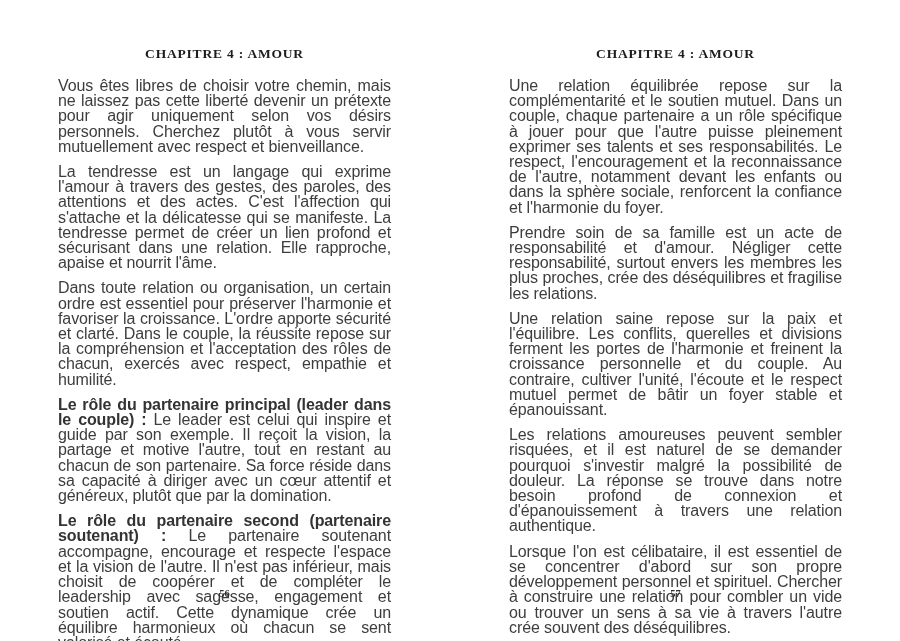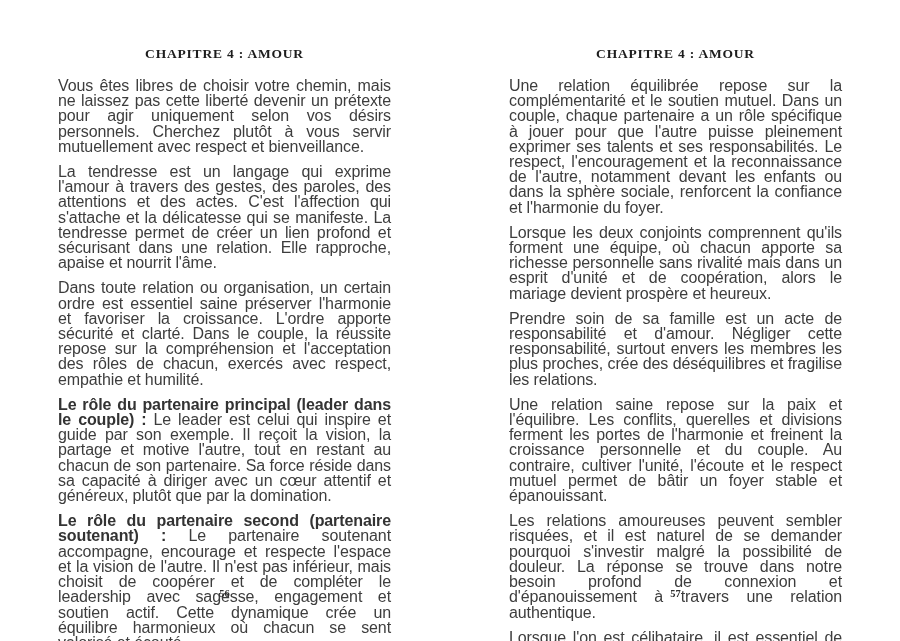--- a/index.html
+++ b/index.html
@@ -65,32 +65,31 @@
 </head>
 <body>
 
 <div class="spread">
 
   <div class="page page-left">
     <h1 class="chapter-title">CHAPITRE 4 : AMOUR</h1>
 
     <p class="para"><span>Vous êtes libres de choisir votre chemin, mais ne laissez pas cette liberté devenir un prétexte pour agir uniquement selon vos désirs personnels. Cherchez plutôt à vous servir mutuellement avec respect et bienveillance.</span></p>
     <p class="para"><span>La tendresse est un langage qui exprime l'amour à travers des gestes, des paroles, des attentions et des actes. C'est l'affection qui s'attache et la délicatesse qui se manifeste. La tendresse permet de créer un lien profond et sécurisant dans une relation. Elle rapproche, apaise et nourrit l'âme.</span></p>
-    <p class="para"><span>Dans toute relation ou organisation, un certain ordre est essentiel saine préserver l'harmonie et favoriser la croissance. L'ordre apporte sécurité et clarté. Dans le couple, la réussite repose sur la compréhension et l'acceptation des rôles de chacun, exercés avec respect, empathie et humilité.</span></p>
+    <p class="para"><span>Dans toute relation ou organisation, un certain ordre est essentiel pour préserver l'harmonie et favoriser la croissance. L'ordre apporte sécurité et clarté. Dans le couple, la réussite repose sur la compréhension et l'acceptation des rôles de chacun, exercés avec respect, empathie et humilité.</span></p>
     <p class="para"><strong class="lead">Le rôle du partenaire principal (leader dans le couple)&nbsp;: </strong><span>Le leader est celui qui inspire et guide par son exemple. Il reçoit la vision, la partage et motive l'autre, tout en restant au chacun de son partenaire. Sa force réside dans sa capacité à diriger avec un cœur attentif et généreux, plutôt que par la domination.</span></p>
     <p class="para"><strong class="lead">Le rôle du partenaire second (partenaire soutenant)&nbsp;: </strong><span>Le partenaire soutenant accompagne, encourage et respecte l'espace et la vision de l'autre. Il n'est pas inférieur, mais choisit de coopérer et de compléter le leadership avec sagesse, engagement et soutien actif. Cette dynamique crée un équilibre harmonieux où chacun se sent valorisé et écouté.</span></p>
 
     <div class="pagenum">56</div>
   </div>
 
   <div class="page page-right">
     <h1 class="chapter-title">CHAPITRE 4 : AMOUR</h1>
 
     <p class="para"><span>Une relation équilibrée repose sur la complémentarité et le soutien mutuel. Dans un couple, chaque partenaire a un rôle spécifique à jouer pour que l'autre puisse pleinement exprimer ses talents et ses responsabilités. Le respect, l'encouragement et la reconnaissance de l'autre, notamment devant les enfants ou dans la sphère sociale, renforcent la confiance et l'harmonie du foyer.</span></p>
-    <p class="para"><span>Lorsque les deux conjoints comprennent qu'ils forment une équipe, où chacun apporte sa richesse personnelle sans rivalité mais dans un esprit d'unité et de coopération, alors le mariage devient prospère et heureux.</span></p>
     <p class="para"><span>Prendre soin de sa famille est un acte de responsabilité et d'amour. Négliger cette responsabilité, surtout envers les membres les plus proches, crée des déséquilibres et fragilise les relations.</span></p>
     <p class="para"><span>Une relation saine repose sur la paix et l'équilibre. Les conflits, querelles et divisions ferment les portes de l'harmonie et freinent la croissance personnelle et du couple. Au contraire, cultiver l'unité, l'écoute et le respect mutuel permet de bâtir un foyer stable et épanouissant.</span></p>
     <p class="para"><span>Les relations amoureuses peuvent sembler risquées, et il est naturel de se demander pourquoi s'investir malgré la possibilité de douleur. La réponse se trouve dans notre besoin profond de connexion et d'épanouissement à travers une relation authentique.</span></p>
     <p class="para"><span>Lorsque l'on est célibataire, il est essentiel de se concentrer d'abord sur son propre développement personnel et spirituel. Chercher à construire une relation pour combler un vide ou trouver un sens à sa vie à travers l'autre crée souvent des déséquilibres.</span></p>
 
     <div class="pagenum">57</div>
   </div>
 
 </div>
 

